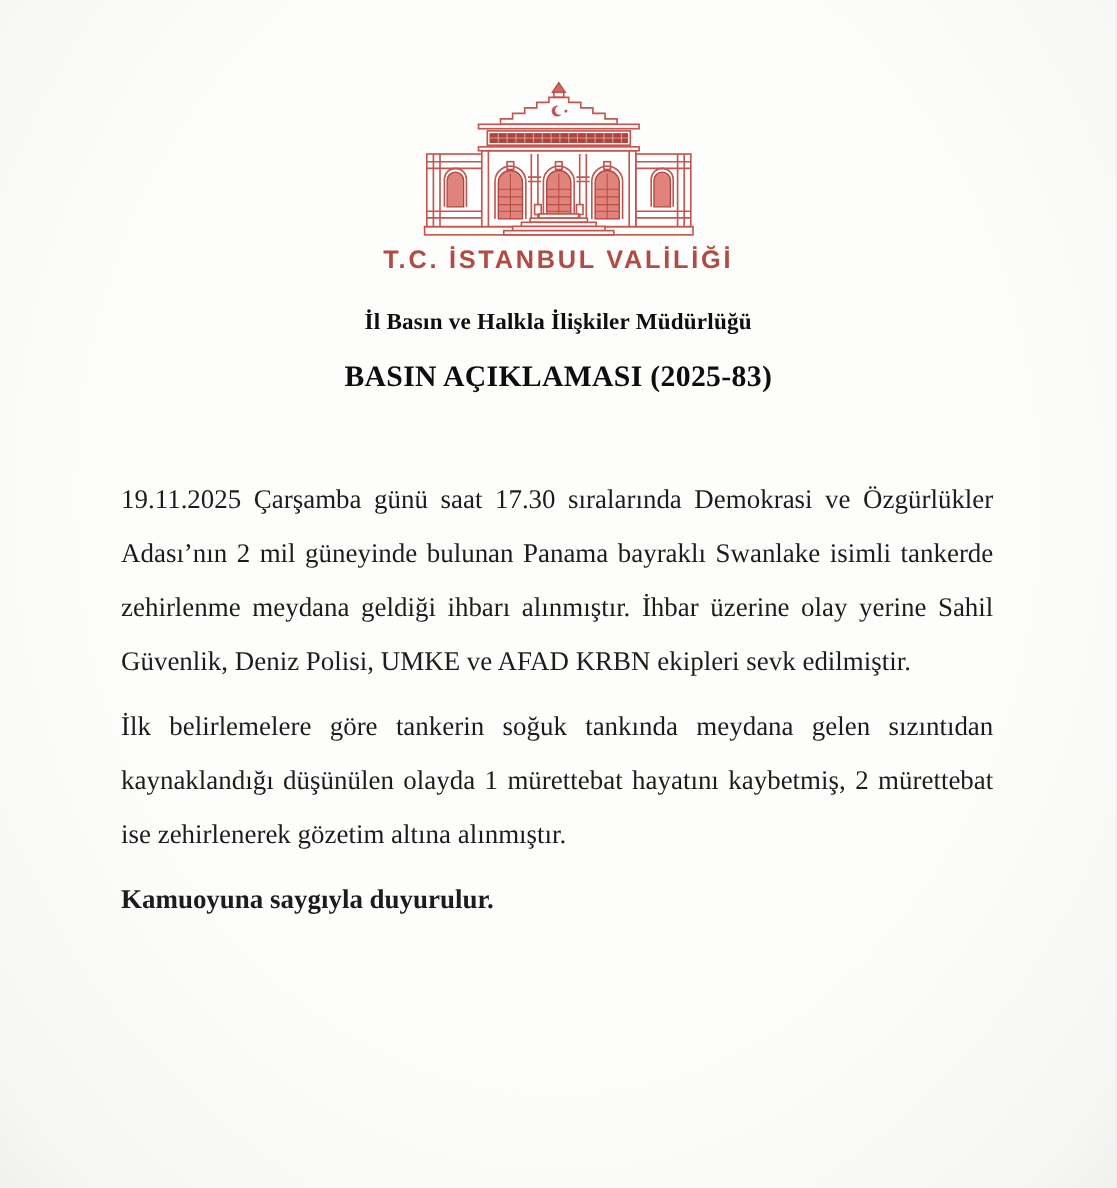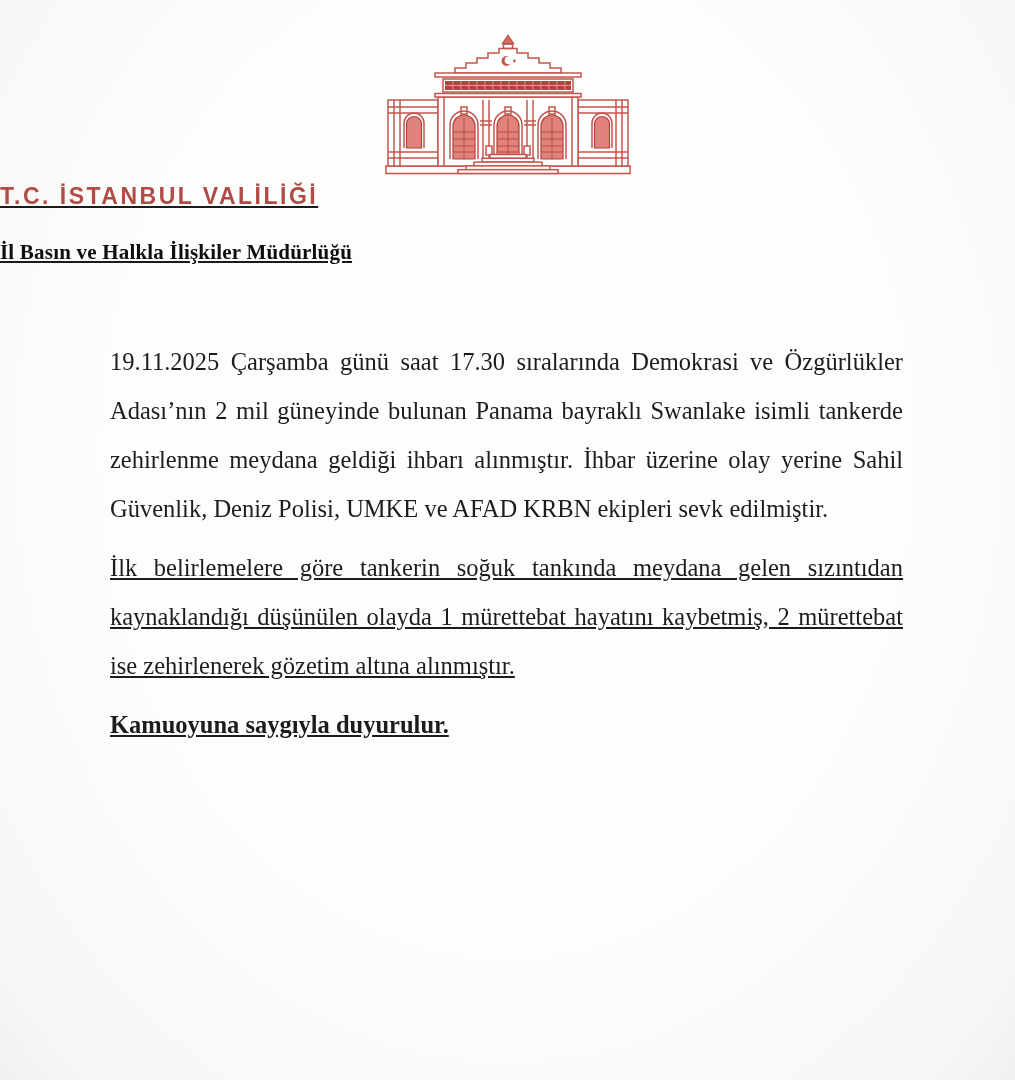--- a/index.html
+++ b/index.html
@@ -8,23 +8,22 @@
     position: relative;
     width: 1015px;
     height: 1080px;
     margin: 0 auto;
     background: radial-gradient(ellipse at 50% 42%, #fdfdfc 55%, #f6f6f4 92%, #f0f0ee 100%);
     font-family: "Liberation Serif", "DejaVu Serif", serif;
     color: #1b1b1b;
     overflow: hidden;
   }
   .header {
-    padding-top: 28px;
-    text-align: left;
-    text-decoration: underline;
+    padding-top: 68px;
+    text-align: center;
   }
   .logo-svg { display: block; margin: 0 auto; }
   .logo-caption {
     margin-top: 5px;
     font-family: "Liberation Sans", "DejaVu Sans", sans-serif;
     font-size: 23px;
     font-weight: 600;
     letter-spacing: 2.5px;
     color: #b04b45;
   }
@@ -44,21 +43,21 @@
   }
   .body-text {
     margin: 72px 112px 0 110px;
   }
   .body-text p {
     font-size: 24.5px;
     line-height: 49px;
     text-align: justify;
     color: #1c1c1c;
   }
-  .body-text p + p { margin-top: 10px; text-decoration: underline; }
+  .body-text p + p { margin-top: 10px; }
   .closing {
     margin-top: 17px;
     font-weight: bold;
     text-align: center;
   }
 </style>
 </head>
 <body>
 
 <div class="page">
@@ -179,20 +178,21 @@
         <rect x="91" y="134.1" width="68" height="3.8"></rect>
         <rect x="83" y="137.9" width="84" height="3.8"></rect>
         <rect x="75" y="141.7" width="100" height="3.8"></rect>
       </g>
     </svg>
 
     <div class="logo-caption">T.C. İSTANBUL VALİLİĞİ</div>
 
     <div class="dept-heading">İl Basın ve Halkla İlişkiler Müdürlüğü</div>
 
+    <div class="doc-title">BASIN AÇIKLAMASI (2025-83)</div>
   </div>
 
   <div class="body-text">
     <p>19.11.2025 Çarşamba günü saat 17.30 sıralarında Demokrasi ve Özgürlükler Adası’nın 2 mil güneyinde bulunan Panama bayraklı Swanlake isimli tankerde zehirlenme meydana geldiği ihbarı alınmıştır. İhbar üzerine olay yerine Sahil Güvenlik, Deniz Polisi, UMKE ve AFAD KRBN ekipleri sevk edilmiştir.</p>
     <p>İlk belirlemelere göre tankerin soğuk tankında meydana gelen sızıntıdan kaynaklandığı düşünülen olayda 1 mürettebat hayatını kaybetmiş, 2 mürettebat ise zehirlenerek gözetim altına alınmıştır.</p>
     <p class="closing">Kamuoyuna saygıyla duyurulur.</p>
   </div>
 
 </div>
 

